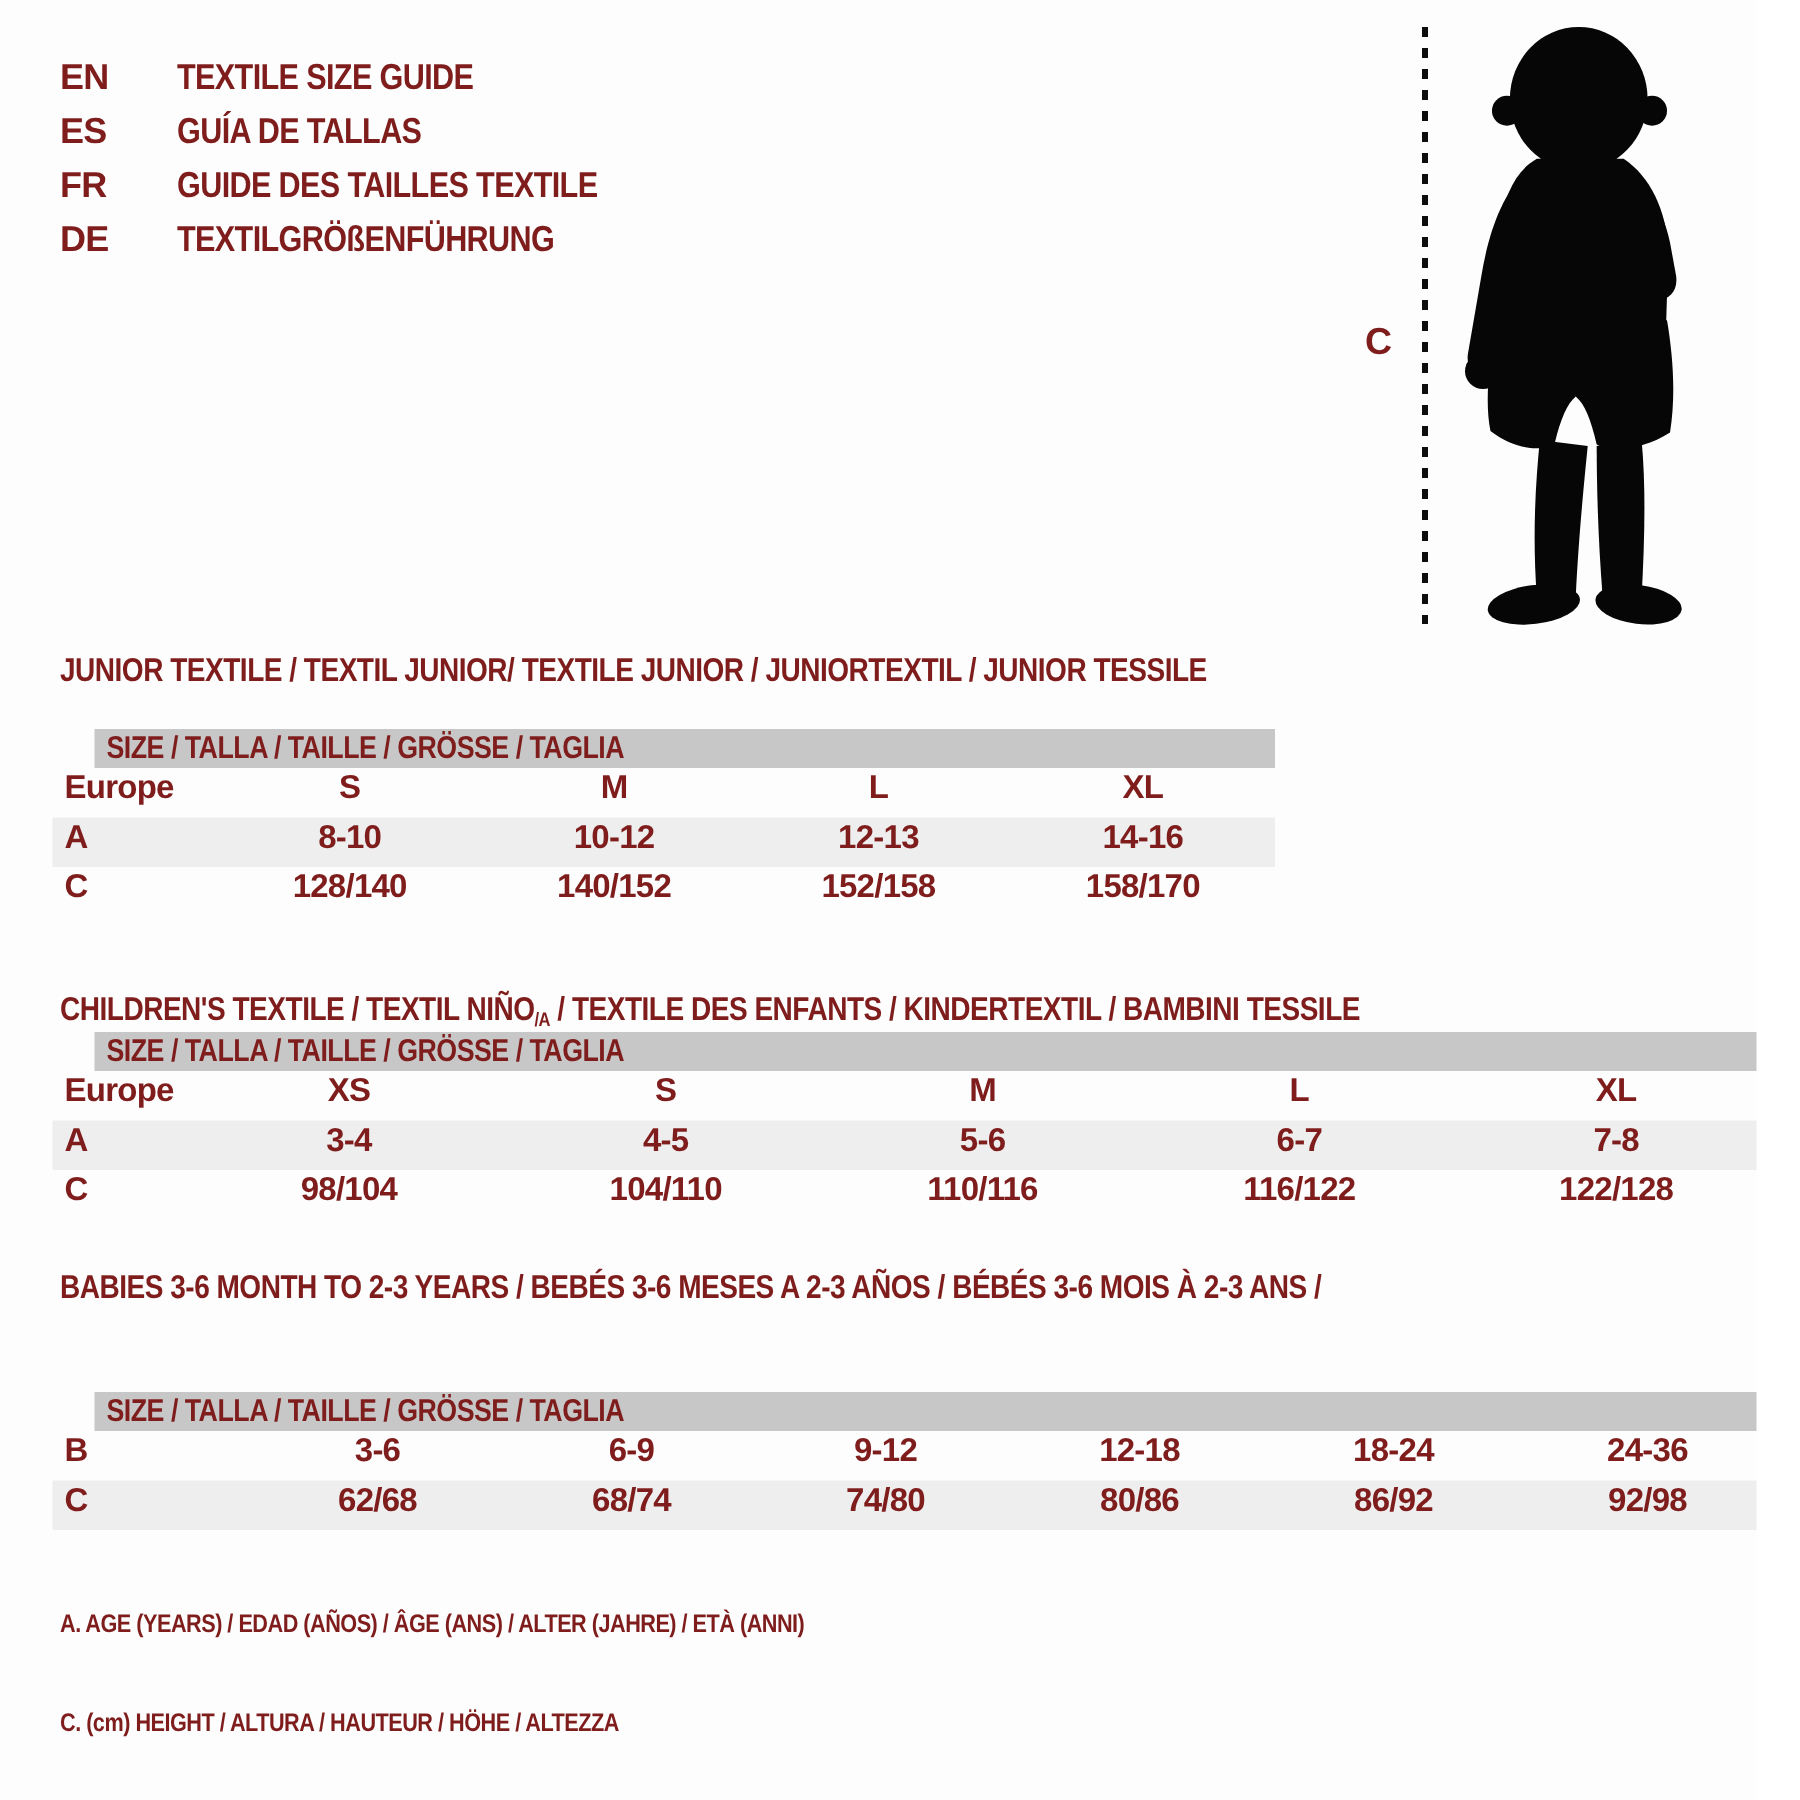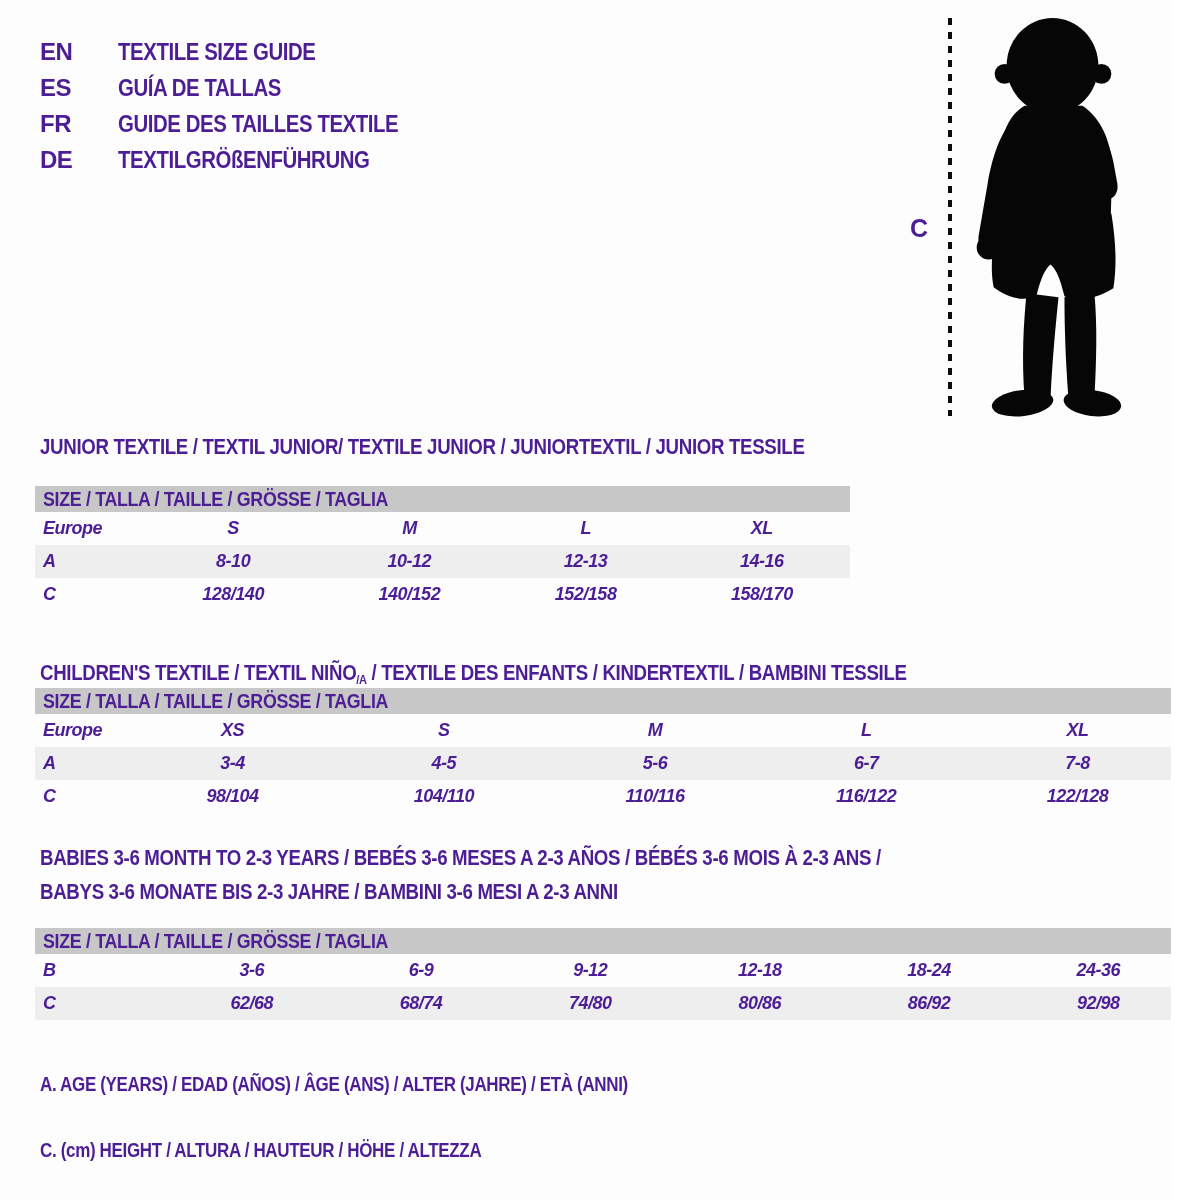--- a/index.html
+++ b/index.html
@@ -1,21 +1,21 @@
 <!DOCTYPE html>
 <html><head>
 <meta charset="utf-8">
 <style>
   * { margin:0; padding:0; box-sizing:border-box; }
   body { background:#ffffff; }
   .page {
     position:relative; width:1171px; height:1200px;
     background:#fdfdfd; overflow:hidden;
     font-family:"Liberation Sans","DejaVu Sans",sans-serif;
-    color:#4c1d95; font-weight:bold;
+    color:#7f1d1d; font-weight:bold;
   }
   .cond { display:inline-block; transform:scaleX(0.85); transform-origin:0 50%; white-space:nowrap; }
 
   
   .lang-list { position:absolute; left:40px; top:34px; }
   .lang-row { display:flex; height:36px; align-items:center; font-size:24px; letter-spacing:-0.5px; }
   .lang-code { width:78px; }
   
   .dashed-line {
     position:absolute; left:948px; top:18px; width:4px; height:398px;
@@ -25,34 +25,34 @@
   .baby-svg { position:absolute; left:962px; top:14px; width:176px; height:404px; }
 
   
   .section-title { position:absolute; left:40px; font-size:22px; letter-spacing:-0.4px;text-decoration:underline; }
   .sub-a { font-size:13px; vertical-align:-4px; }
 
   
   .size-table { position:absolute; left:35px; }
   .t-head {
     height:26px; background:#c7c7c7; display:flex; align-items:center;
-    padding-left:8px; font-size:21px; letter-spacing:-0.4px;
+    padding-left:8px; font-size:21px; letter-spacing:-0.4px;margin-left:28px;
   }
-  .t-row { display:flex; height:33px; align-items:center; font-size:18px; letter-spacing:-0.5px;font-style:italic; }
+  .t-row { display:flex; height:33px; align-items:flex-start; font-size:22px; letter-spacing:-0.5px; }
   .t-row.shaded { background:#eeeeee; }
   .t-label { padding-left:8px; }
   .t-cell { flex:1; text-align:center; }
   .w-junior { width:815px; }
   .w-wide   { width:1148px; }
   .junior-table .t-label { width:110px; }
   .children-table .t-label { width:92px; }
   .babies-table .t-label { width:132px; }
 
   
-  .legend-line { position:absolute; left:40px; font-size:20px; letter-spacing:-0.4px; }
+  .legend-line { position:absolute; left:40px; font-size:17px; letter-spacing:-0.4px; }
 </style>
 </head>
 <body>
 
 <div class="page">
 
   <div class="lang-list">
     <div class="lang-row">
       <span class="lang-code">EN</span>
       <span class="cond">TEXTILE SIZE GUIDE</span>
@@ -150,23 +150,20 @@
       <span class="t-cell">104/110</span>
       <span class="t-cell">110/116</span>
       <span class="t-cell">116/122</span>
       <span class="t-cell">122/128</span>
     </div>
   </div>
 
   <div class="section-title" style="top:845px;">
     <span class="cond">BABIES 3-6 MONTH TO 2-3 YEARS / BEBÉS 3-6 MESES A 2-3 AÑOS / BÉBÉS 3-6 MOIS À 2-3 ANS /</span>
   </div>
-  <div class="section-title" style="top:879px;">
-    <span class="cond">BABYS 3-6 MONATE BIS 2-3 JAHRE / BAMBINI 3-6 MESI A 2-3 ANNI</span>
-  </div>
   <div class="size-table babies-table w-wide" style="top:928px;">
     <div class="t-head">
       <span class="cond">SIZE / TALLA / TAILLE / GRÖSSE / TAGLIA</span>
     </div>
     <div class="t-row">
       <span class="t-label">B</span>
       <span class="t-cell">3-6</span>
       <span class="t-cell">6-9</span>
       <span class="t-cell">9-12</span>
       <span class="t-cell">12-18</span>

